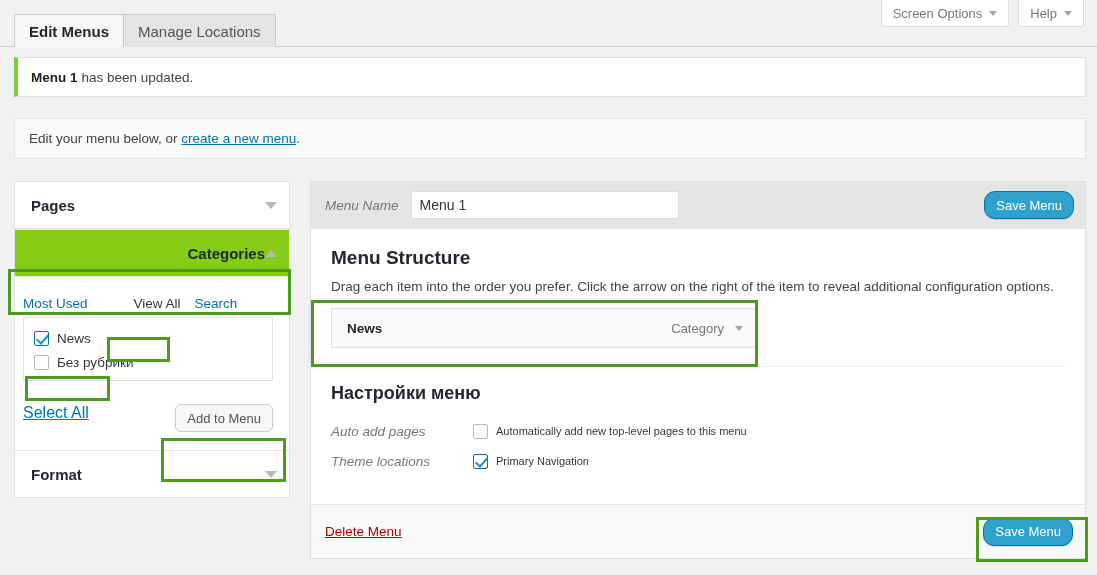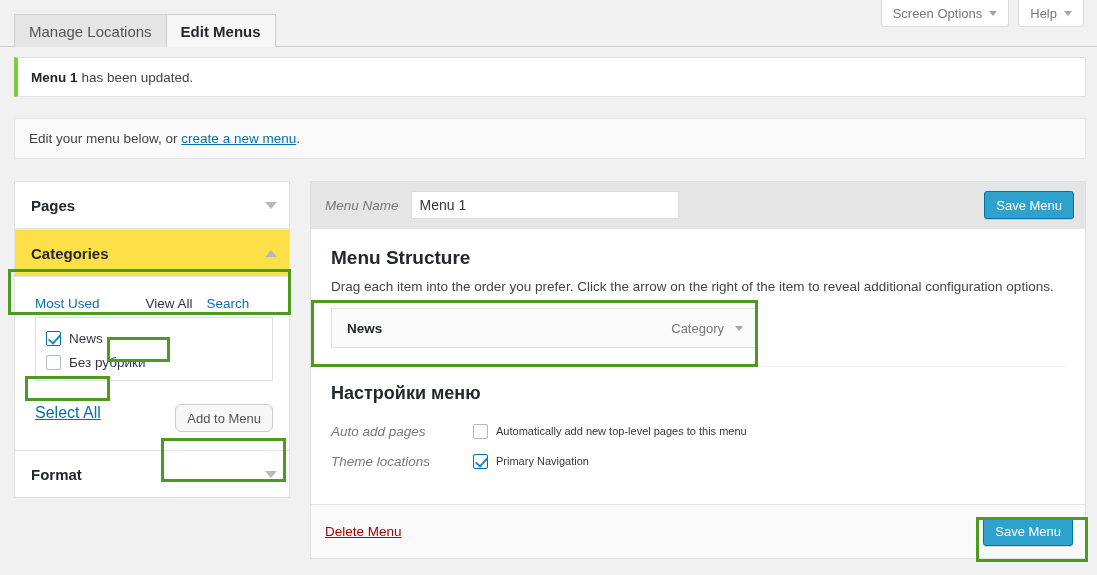--- a/index.html
+++ b/index.html
@@ -49,26 +49,26 @@
   }
   .link { color: #0073aa; text-decoration: underline; cursor: pointer; }
 
   
   .leftcol { position: absolute; left: 14px; top: 181px; width: 276px; background: #fff; border: 1px solid #e0e0e0; }
   .panel-head {
     height: 46px; display: flex; align-items: center; justify-content: space-between;
     padding: 0 12px 0 16px; font-size: 15px; font-weight: bold; color: #23282d; cursor: pointer;
   }
   .panel-head.collapsed { background: #fff; }
-  .panel-head.expanded { background: #fde047; }
+  .panel-head.expanded { background: #84cc16; justify-content: flex-end; }
   .panel-sep { height: 1px; background: #e5e5e5; }
   .tri-dn { width: 0; height: 0; border-left: 6px solid transparent; border-right: 6px solid transparent; border-top: 7px solid #b4b9be; }
   .tri-up { width: 0; height: 0; border-left: 6px solid transparent; border-right: 6px solid transparent; border-bottom: 7px solid #b4b9be; }
 
-  .panel-body { padding: 14px 16px 16px 20px; background: #fff; }
+  .panel-body { padding: 14px 16px 16px 8px; background: #fff; }
   .cat-tabs { display: flex; align-items: flex-end; gap: 0; font-size: 13.5px; position: relative; height: 24px; }
   .cat-tab { padding: 0 7px; color: #0073aa; cursor: pointer; line-height: 22px; }
   .cat-tab.active { color: #32373c; margin-left: 32px; }
   .cat-tab:first-child { padding-left: 0; }
 
   .cat-list {
     margin-top: 2px; border: 1px solid #dfdfdf; background: #fff;
     height: 64px; padding: 8px 10px;
   }
   .cat-row { display: flex; align-items: center; height: 24px; font-size: 13.5px; color: #32373c; }
@@ -95,21 +95,21 @@
     display: flex; align-items: center; padding: 0 11px 0 14px;
   }
   .name-label { font-size: 13.5px; color: #777; font-style: italic; margin-right: 12px; }
   .name-input {
     width: 268px; height: 28px; border: 1px solid #ddd; border-radius: 0;
     padding: 0 8px; font-size: 14px; color: #32373c; background: #fff;
     font-family: "Liberation Sans", sans-serif;
   }
   .btn-primary {
     height: 28px; padding: 0 11px; background: #2ea2cc; border: 1px solid #0074a2;
-    border-radius: 3px; color: #fff; font-size: 13px; cursor: pointer;
+    border-radius: 11px; color: #fff; font-size: 13px; cursor: pointer;
     display: flex; align-items: center; box-shadow: 0 1px 0 rgba(0,0,0,.12);
     font-family: "Liberation Sans", sans-serif;
   }
   .spacer { flex: 1; }
 
   .main-body { padding: 18px 20px 0 20px; }
   .h2 { font-size: 19px; font-weight: bold; color: #23282d; margin: 0 0 10px 0; }
   .desc { font-size: 13.5px; color: #444; margin: 0 0 14px 0; }
 
   .menu-item {
@@ -145,25 +145,25 @@
       <span class="caret-dn"></span>
     </div>
     <div class="tr-btn">
       <span>Help</span>
       <span class="caret-dn"></span>
     </div>
   </div>
 
   <div class="tabs-rule"></div>
   <div class="tabs">
+    <div class="tab active">
+      <span>Edit Menus</span>
+    </div>
     <div class="tab">
       <span>Manage Locations</span>
-    </div>
-    <div class="tab active">
-      <span>Edit Menus</span>
     </div>
   </div>
 
   <div class="notice">
     <b>Menu 1</b>
     <span>has been updated.</span>
   </div>
 
   <div class="editbar">
     <span>Edit your menu below, or</span>

